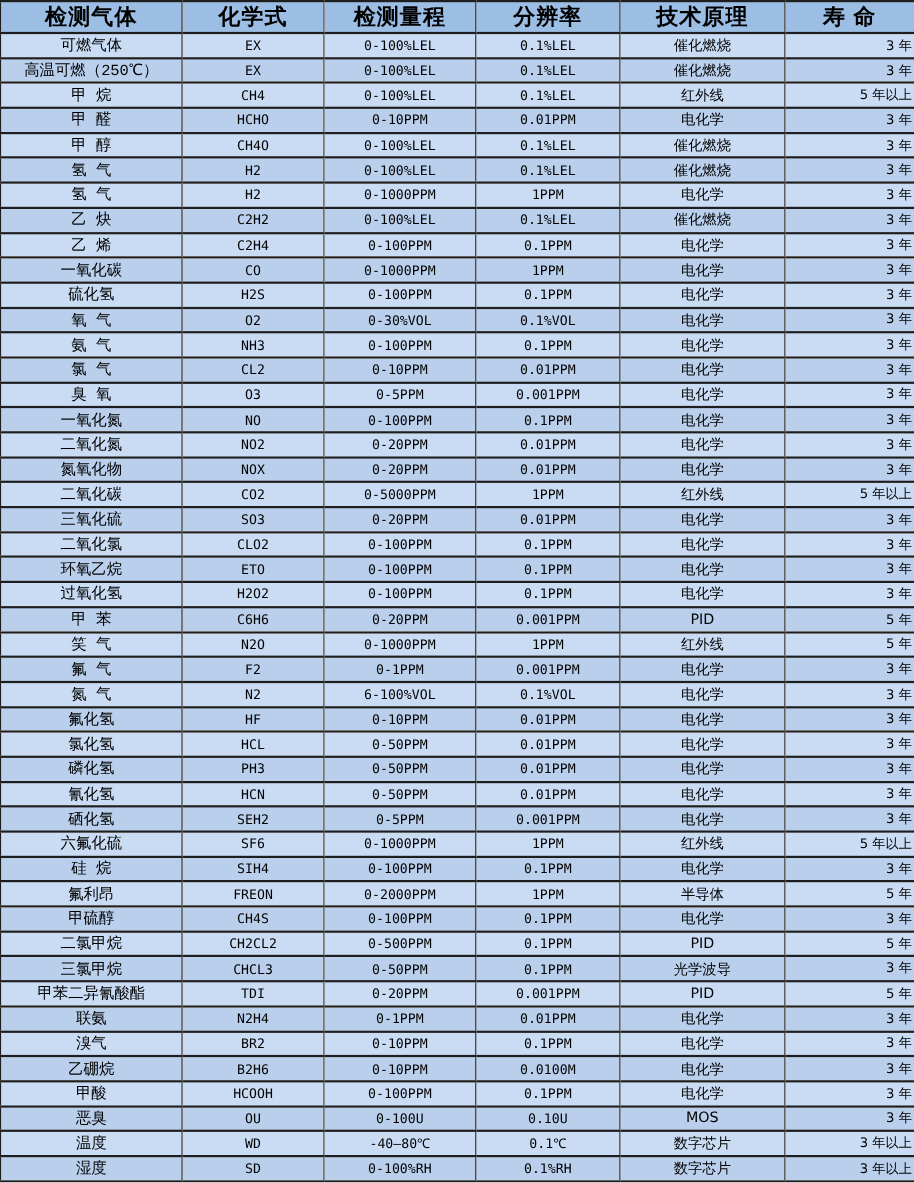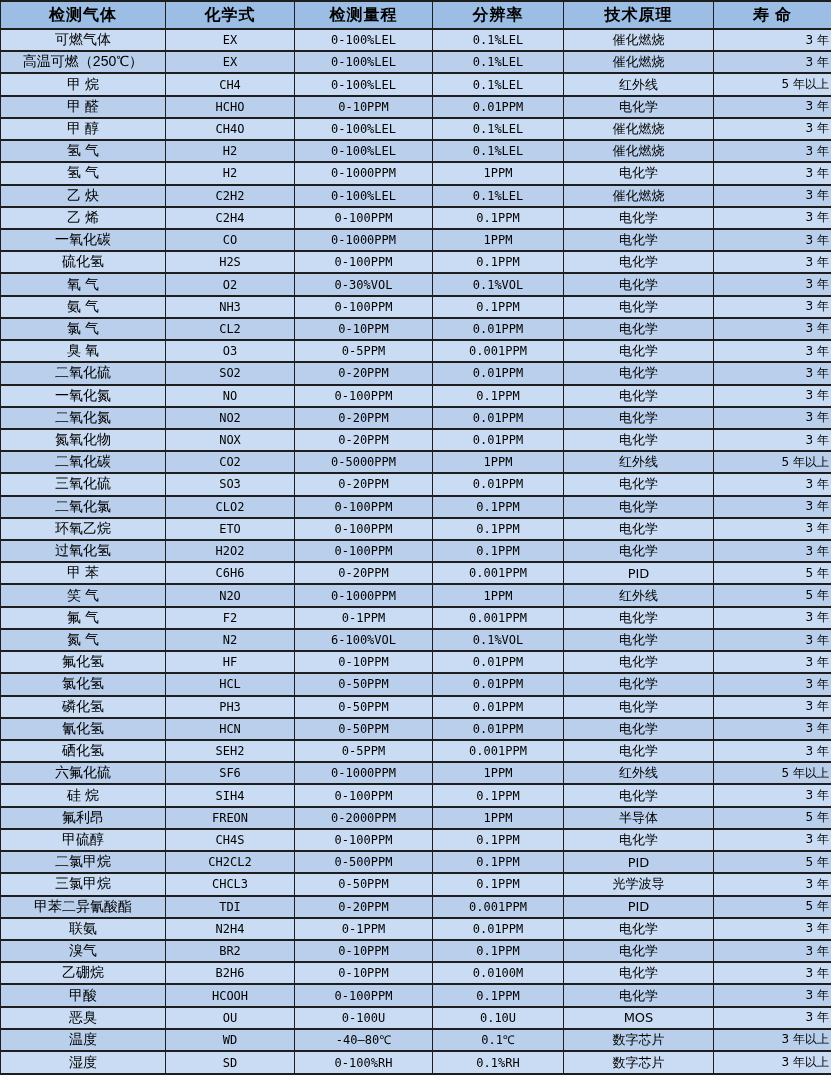--- a/index.html
+++ b/index.html
@@ -20,35 +20,35 @@
     border-left-width: 1px;
     border-right-width: 1px;
     text-align: center;
     vertical-align: middle;
     padding: 0 2px;
     overflow: hidden;
     white-space: nowrap;
   }
   #spec-table thead th {
     background: var(--header-bg, #9cbee4);
-    font-family: Liberation Serif, serif;
+    font-family: Liberation Sans, sans-serif;
     font-weight: bold;
-    font-size: 16px;
+    font-size: 20px;
     height: 26px;
     letter-spacing: 1px;
     margin-top: 47px;
   }
   #spec-table tbody tr:nth-child(odd) td {
     background: var(--row-odd-bg, #c9dcf4);
   }
   #spec-table tbody tr:nth-child(even) td {
     background: var(--row-even-bg, #b9cfec);
   }
   #spec-table td.col0 {
-    font-family: Liberation Sans, sans-serif;
+    font-family: Liberation Mono, monospace;
     font-size: 14px;
   }
   #spec-table td.col1,
   #spec-table td.col2,
   #spec-table td.col3 {
     font-family: "DejaVu Sans Mono", monospace;
     font-size: 12px;
   }
   #spec-table td.col4 {
     font-family: "DejaVu Sans", sans-serif;
@@ -198,28 +198,20 @@
       </tr>
       <tr>
         <td class="col0">臭 氧</td>
         <td class="col1">O3</td>
         <td class="col2">0-5PPM</td>
         <td class="col3">0.001PPM</td>
         <td class="col4">电化学</td>
         <td class="col5">3 年</td>
       </tr>
       <tr>
-        <td class="col0">二氧化硫</td>
-        <td class="col1">SO2</td>
-        <td class="col2">0-20PPM</td>
-        <td class="col3">0.01PPM</td>
-        <td class="col4">电化学</td>
-        <td class="col5">3 年</td>
-      </tr>
-      <tr>
         <td class="col0">一氧化氮</td>
         <td class="col1">NO</td>
         <td class="col2">0-100PPM</td>
         <td class="col3">0.1PPM</td>
         <td class="col4">电化学</td>
         <td class="col5">3 年</td>
       </tr>
       <tr>
         <td class="col0">二氧化氮</td>
         <td class="col1">NO2</td>

